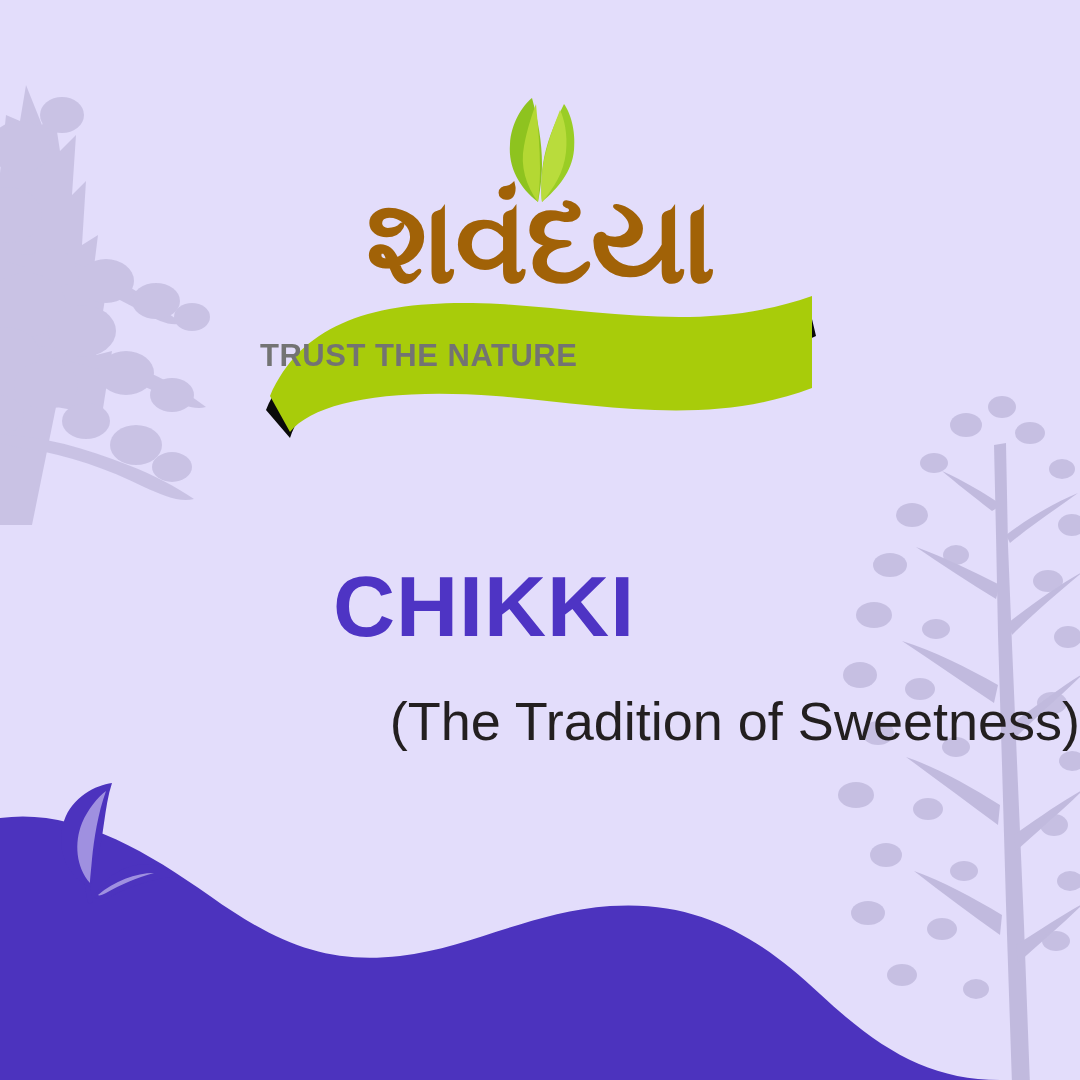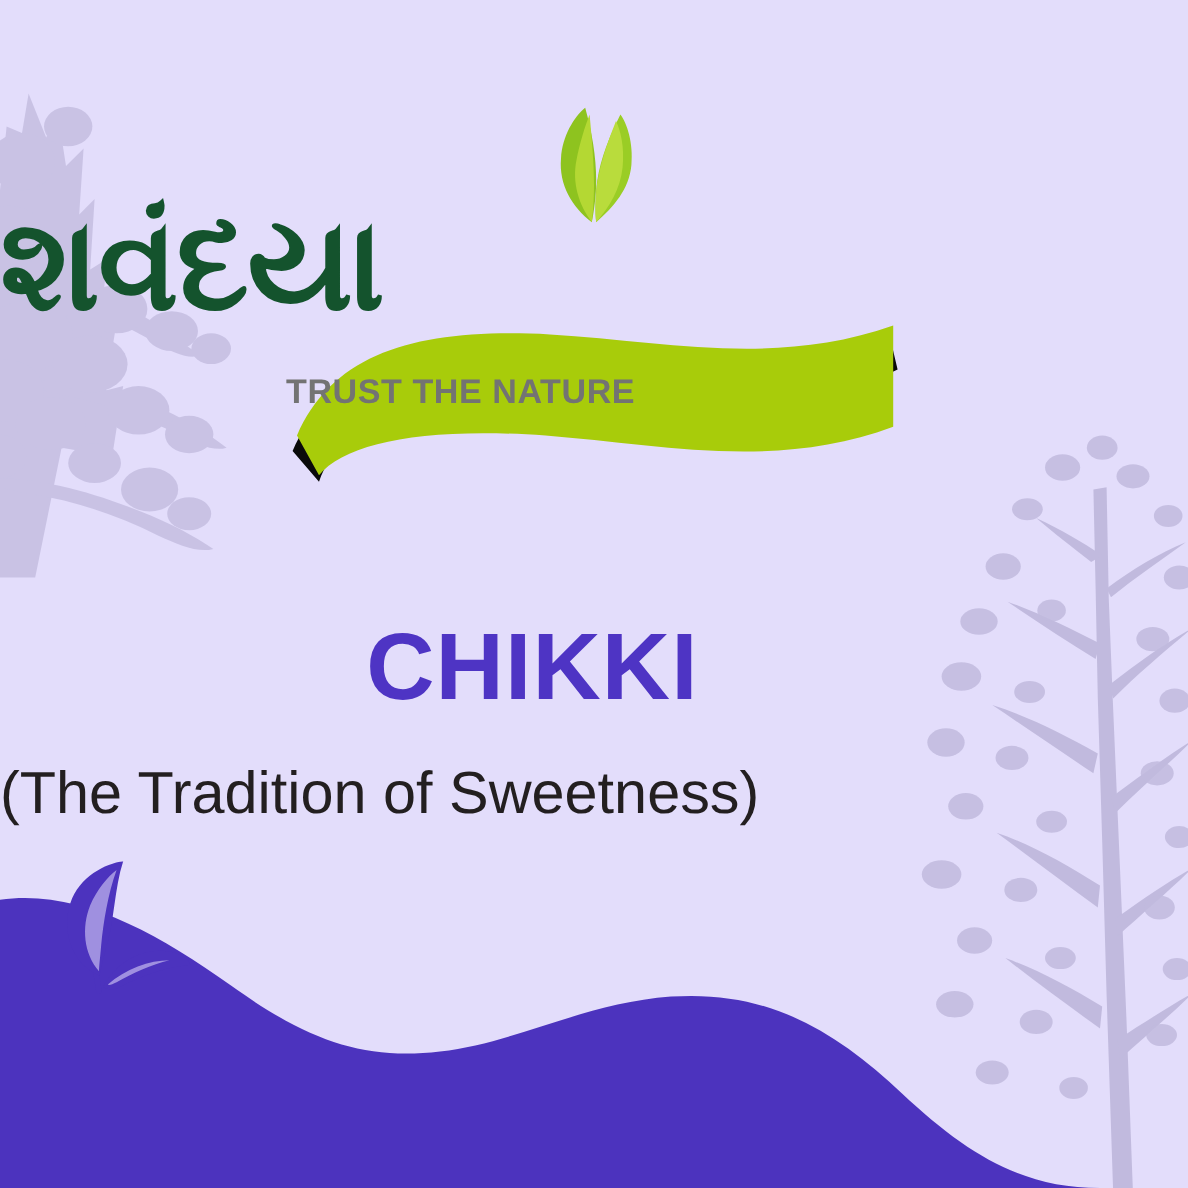--- a/index.html
+++ b/index.html
@@ -50,26 +50,26 @@
     top: 0;
     transform: translateX(-50%);
     width: 120px;
     height: 108px;
   }
   #brand-name {
     position: absolute;
     left: 0;
     top: 86px;
     width: 1080px;
-    text-align: left;
+    text-align: center;
     font-family: "Liberation Sans", "DejaVu Sans", sans-serif;
     font-size: 118px;
     font-weight: 700;
     line-height: 1;
-    color: #14532d;
+    color: #a16207;
     letter-spacing: -2px;
     white-space: nowrap;
   }
   #ribbon-wrap {
     position: absolute;
     left: 50%;
     top: 196px;
     transform: translateX(-50%);
     width: 560px;
     height: 150px;
@@ -105,21 +105,21 @@
     font-weight: 700;
     letter-spacing: 1px;
     color: #4E34C4;
     line-height: 1;
   }
   #product-subtitle {
     position: absolute;
     left: 0;
     top: 690px;
     width: 1080px;
-    text-align: left;
+    text-align: right;
     font-size: 54px;
     font-weight: 400;
     color: #231F20;
     line-height: 1.15;
   }
 
   
   #bottom-wave {
     position: absolute;
     left: 0;

